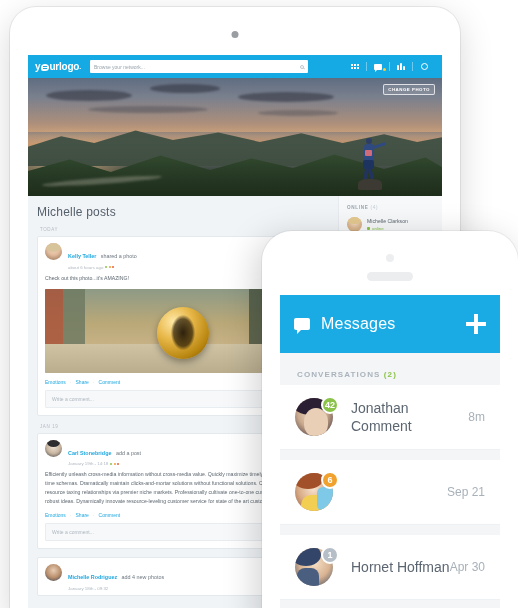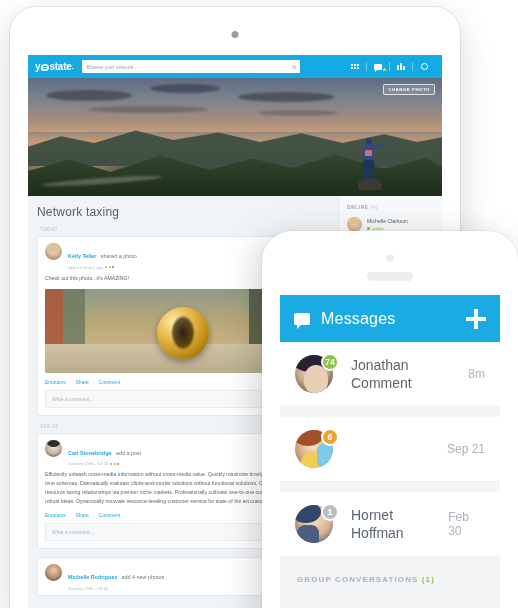--- a/index.html
+++ b/index.html
@@ -132,21 +132,21 @@
   #phone{
     position:absolute; left:262px; top:231px; width:256px; height:400px;
     background:#fff; border-radius:30px 30px 0 0;
     box-shadow: 0 0 0 1px rgba(0,0,0,0.05), -6px 6px 34px rgba(0,0,0,0.18);
   }
   #phone-cam{ position:absolute; left:50%; top:23px; transform:translateX(-50%);
               width:8px;height:8px;border-radius:50%;background:#eceef0;}
   #phone-speaker{ position:absolute; left:50%; top:41px; transform:translateX(-50%);
               width:46px;height:9px;border-radius:5px;background:#ebedef;}
   #phone-screen{ position:absolute; left:18px; top:64px; right:18px; bottom:0; background:#f3f5f7; overflow:hidden;}
-  .msg-head{ height:47px; background:#1aaae4; display:flex; align-items:center; padding:0 14px;justify-content:center; }
+  .msg-head{ height:58px; background:#1aaae4; display:flex; align-items:center; padding:0 14px;justify-content:center; }
   .msg-bubble{ width:16px;height:12px;background:#fff;border-radius:2px;position:relative;flex:0 0 auto;}
   .msg-bubble::after{content:"";position:absolute;left:3px;bottom:-4px;border-left:4px solid #fff;border-bottom:4px solid transparent;}
   .msg-title{ color:#fff; font-size:16px; margin-left:11px; letter-spacing:0.2px;}
   .plus{ margin-left:auto; position:relative; width:20px;height:20px; }
   .plus::before,.plus::after{content:"";position:absolute;background:#fff;}
   .plus::before{left:0;top:8px;width:20px;height:4px;}
   .plus::after{left:8px;top:0;width:4px;height:20px;}
   .sect{ font-size:8px; letter-spacing:1.1px; font-weight:bold; color:#aab3bb; padding:17px 0 6px 17px;}
   .sect b{ color:#8bc34a; }
   .conv{ background:#fff; display:flex; align-items:center; padding:13px 15px; border-bottom:1px solid #eef1f4;}
@@ -165,21 +165,21 @@
 <div id="stage">
 
   <div id="tablet">
     <div id="tablet-cam"></div>
     <div id="tablet-screen">
 
       <div class="topbar">
         <div class="logo">
           <span>y</span>
           <span class="bubble"></span>
-          <span>state</span>
+          <span>urlogo</span>
             <sup>.</sup>
         </div>
         <div class="searchbox">
           <span>Browse your network...</span>
           <span class="search-mag"></span>
         </div>
         <div class="navicons">
           <div class="ic">
             <span class="gi">
                 <i></i>
@@ -238,21 +238,21 @@
           <div style="position:absolute;left:6px;top:30px;width:4px;height:14px;background:#22345c;border-radius:2px;transform:rotate(8deg);"></div>
           <div style="position:absolute;left:11px;top:30px;width:4px;height:12px;background:#22345c;border-radius:2px;transform:rotate(-18deg);"></div>
           <div style="position:absolute;left:0px;top:41px;width:24px;height:11px;background:#3c3a33;border-radius:40% 40% 10% 10%;"></div>
         </div>
         <div class="change-photo">CHANGE PHOTO</div>
       </div>
 
       <div class="tb-body">
 
         <div class="feed">
-          <h1>Network taxing</h1>
+          <h1>Michelle posts</h1>
 
           <div class="daylabel">Today</div>
 
           <div class="card">
             <div class="post-head">
               <div class="avatar" style="background:radial-gradient(circle at 50% 34%, #f4d7c0 0%, #e0b99b 46%, #8c6a4e 100%);">
                 <span style="position:absolute;left:1px;top:-1px;width:15px;height:10px;border-radius:50%;background:#d8c49a;"></span>
               </div>
               <div class="post-meta">
                 <span class="pname">Kelly Teller</span>
@@ -406,28 +406,32 @@
     <div id="phone-cam"></div>
     <div id="phone-speaker"></div>
     <div id="phone-screen">
 
       <div class="msg-head">
         <span class="msg-bubble"></span>
         <span class="msg-title">Messages</span>
         <span class="plus"></span>
       </div>
 
+      <div class="sect">
+        <span>CONVERSATIONS</span>
+        <b>(2)</b>
+      </div>
 
       <div class="conv">
         <div class="cwrap">
           <div class="cav" style="background:radial-gradient(circle at 46% 40%,#f0dcc8 0%,#c9a98d 48%,#2b1f2e 100%);">
             <span style="position:absolute;left:-3px;top:-5px;width:40px;height:22px;border-radius:50%;background:#2b1f33;"></span>
             <span style="position:absolute;left:9px;top:10px;width:24px;height:28px;border-radius:50% 50% 40% 40%;background:#e8cfb6;"></span>
           </div>
-          <span class="cbadge" style="background:#8bc34a">74</span>
+          <span class="cbadge" style="background:#8bc34a">42</span>
         </div>
         <div class="cname2">Jonathan Comment</div>
         <div class="ctime">8m</div>
       </div>
 
       <div class="divider-gap"></div>
 
       <div class="conv">
         <div class="cwrap">
           <div class="cav" style="background:radial-gradient(circle at 48% 42%,#f7e2cd 0%,#d8ab86 50%,#8a4a2a 100%);">
@@ -444,21 +448,21 @@
 
       <div class="conv">
         <div class="cwrap">
           <div class="cav" style="background:radial-gradient(circle at 52% 40%,#f6dfc6 0%,#d8b392 50%,#2f3f58 100%);">
             <span style="position:absolute;left:-4px;top:-4px;width:30px;height:22px;border-radius:50%;background:#33466a;"></span>
             <span style="position:absolute;left:2px;bottom:0;width:22px;height:18px;background:#4a5f80;border-radius:8px 8px 0 0;"></span>
           </div>
           <span class="cbadge" style="background:#b6bfc7">1</span>
         </div>
         <div class="cname2">Hornet Hoffman</div>
-        <div class="ctime">Feb 30</div>
+        <div class="ctime">Apr 30</div>
       </div>
 
       <div class="divider-gap"></div>
 
       <div class="sect" style="padding-top:8px">
         <span>GROUP CONVERSATIONS</span>
         <b>(1)</b>
       </div>
 
     </div>

